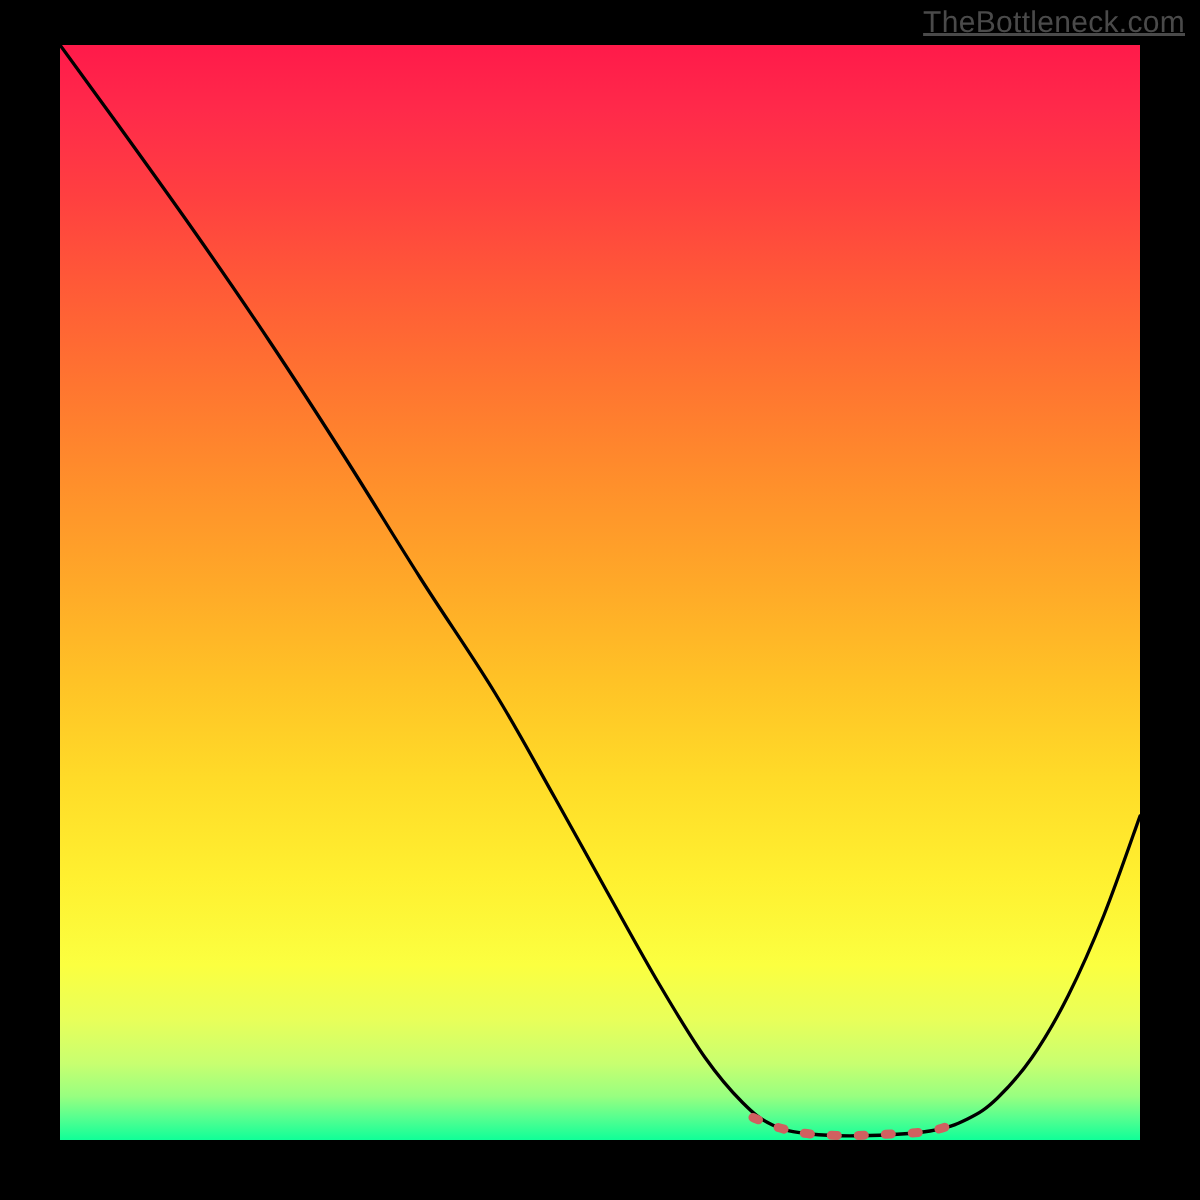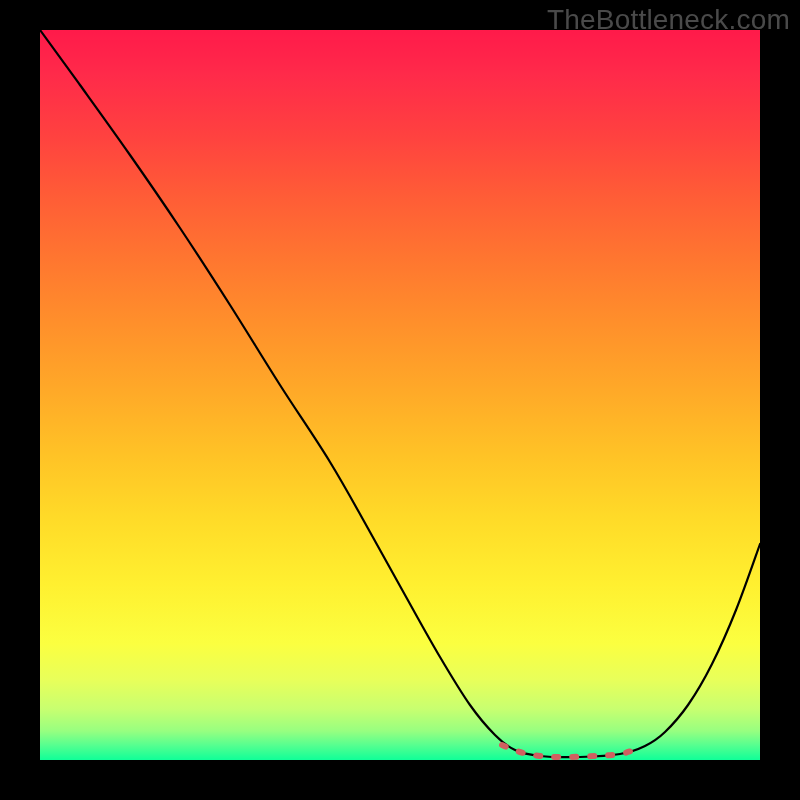--- a/index.html
+++ b/index.html
@@ -8,24 +8,25 @@
     position: relative;
     width: 800px;
     height: 800px;
     background: #000;
   }
   .attribution {
     position: absolute;
     top: 4px;
     right: 10px;
     font-family: Arial, Helvetica, sans-serif;
-    font-size: 28px;
+    font-size: 20px;
     color: #4a4a4a;
     font-weight: 500;
     letter-spacing: 0.2px;
+    text-decoration: underline;
   }
   .plot-area {
     position: absolute;
     left: 40px;
     top: 30px;
     width: 720px;
     height: 730px;
     background: linear-gradient(to bottom,
       #ff1a4a 0%,
       #ff2a4a 6%,

